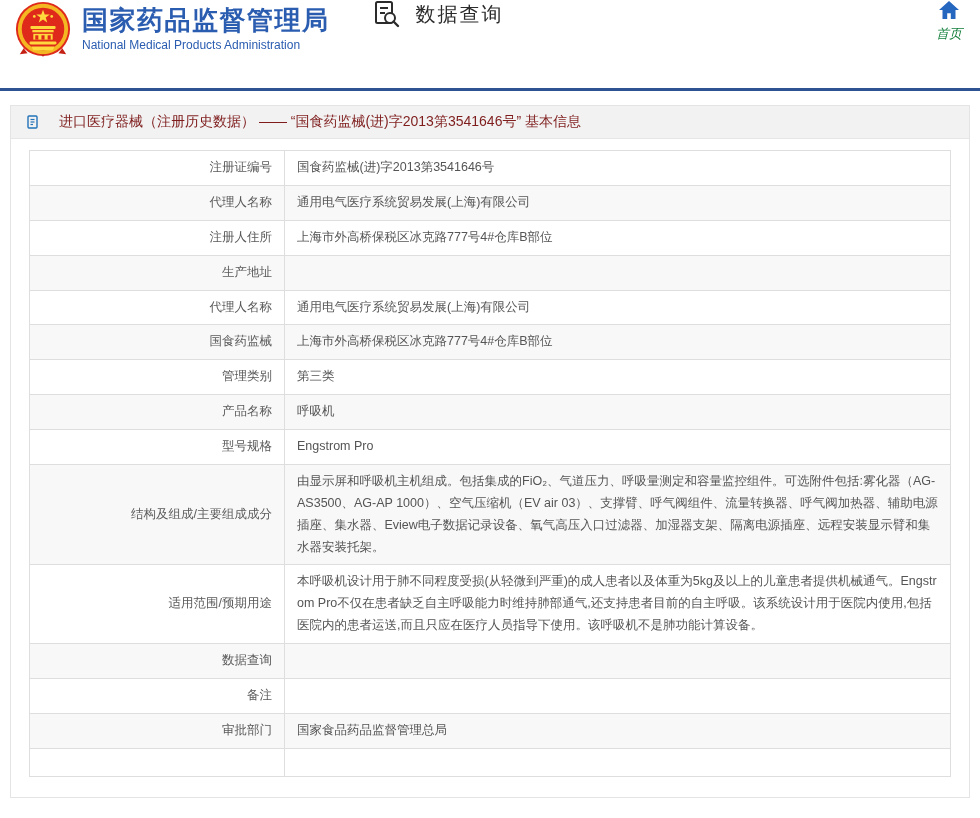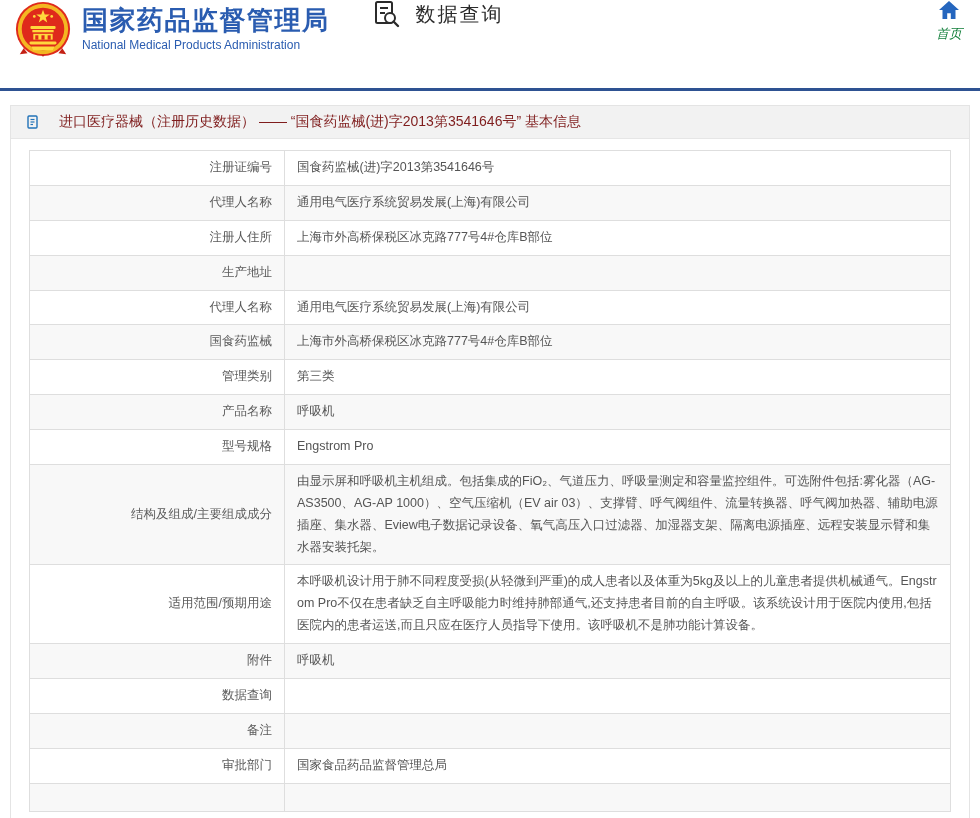--- a/index.html
+++ b/index.html
@@ -182,24 +182,20 @@
           </tr>
           <tr>
             <td class="label-cell"><span>结构及组成/主要组成成分</span></td>
             <td class="value-cell"><span>由显示屏和呼吸机主机组成。包括集成的FiO₂、气道压力、呼吸量测定和容量监控组件。可选附件包括:雾化器（AG-AS3500、AG-AP 1000）、空气压缩机（EV air 03）、支撑臂、呼气阀组件、流量转换器、呼气阀加热器、辅助电源插座、集水器、Eview电子数据记录设备、氧气高压入口过滤器、加湿器支架、隔离电源插座、远程安装显示臂和集水器安装托架。</span></td>
           </tr>
           <tr>
             <td class="label-cell"><span>适用范围/预期用途</span></td>
             <td class="value-cell"><span>本呼吸机设计用于肺不同程度受损(从轻微到严重)的成人患者以及体重为5kg及以上的儿童患者提供机械通气。Engstrom Pro不仅在患者缺乏自主呼吸能力时维持肺部通气,还支持患者目前的自主呼吸。该系统设计用于医院内使用,包括医院内的患者运送,而且只应在医疗人员指导下使用。该呼吸机不是肺功能计算设备。</span></td>
           </tr>
           <tr>
-            <td class="label-cell"><span>附件</span></td>
-            <td class="value-cell"><span>呼吸机</span></td>
-          </tr>
-          <tr>
             <td class="label-cell"><span>数据查询</span></td>
             <td class="value-cell"><span></span></td>
           </tr>
           <tr>
             <td class="label-cell"><span>备注</span></td>
             <td class="value-cell"><span></span></td>
           </tr>
           <tr>
             <td class="label-cell"><span>审批部门</span></td>
             <td class="value-cell"><span>国家食品药品监督管理总局</span></td>

